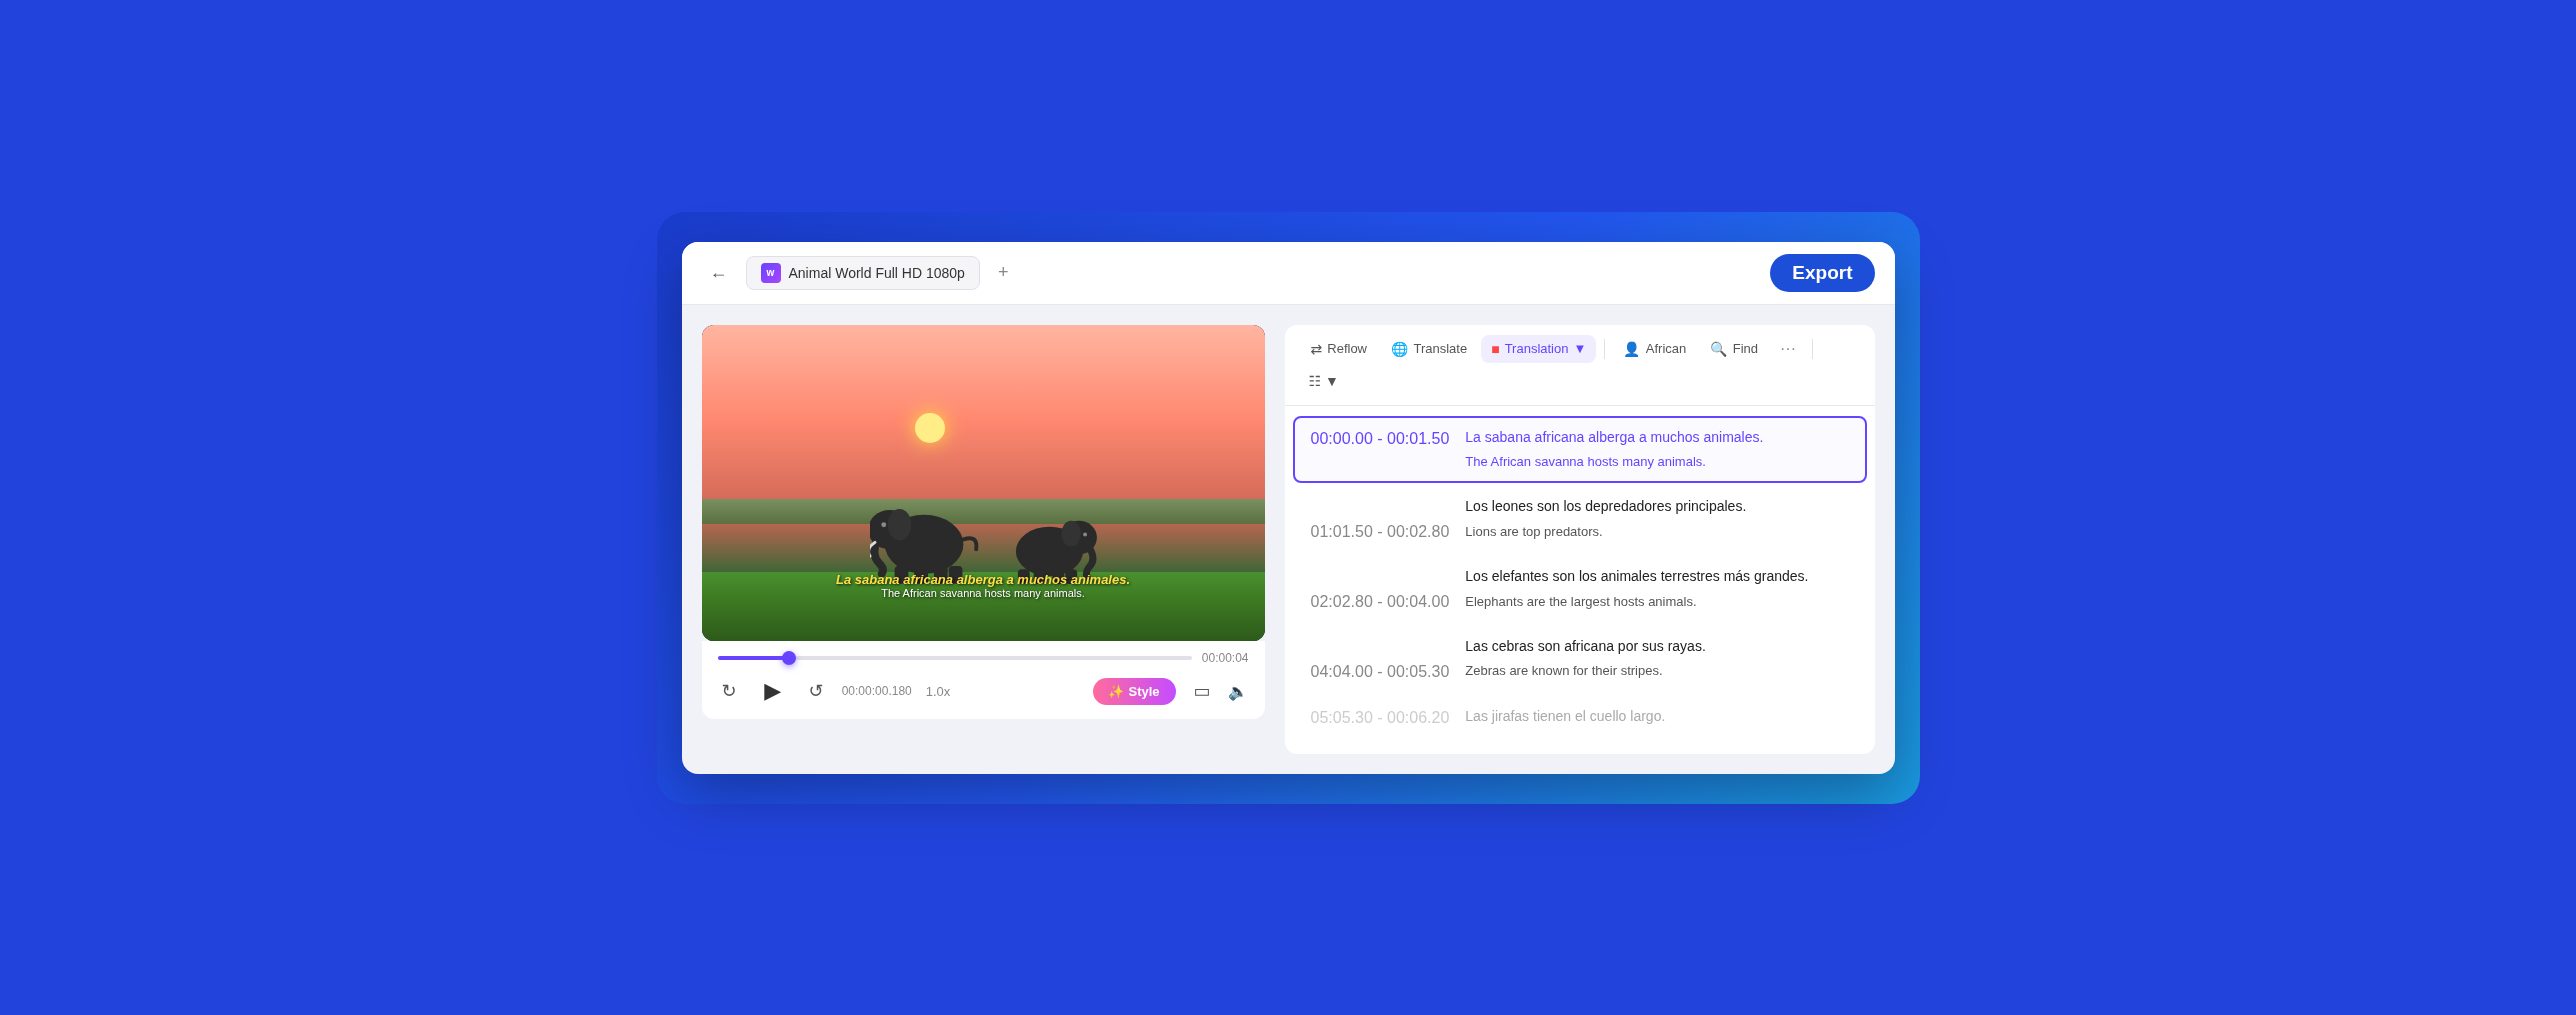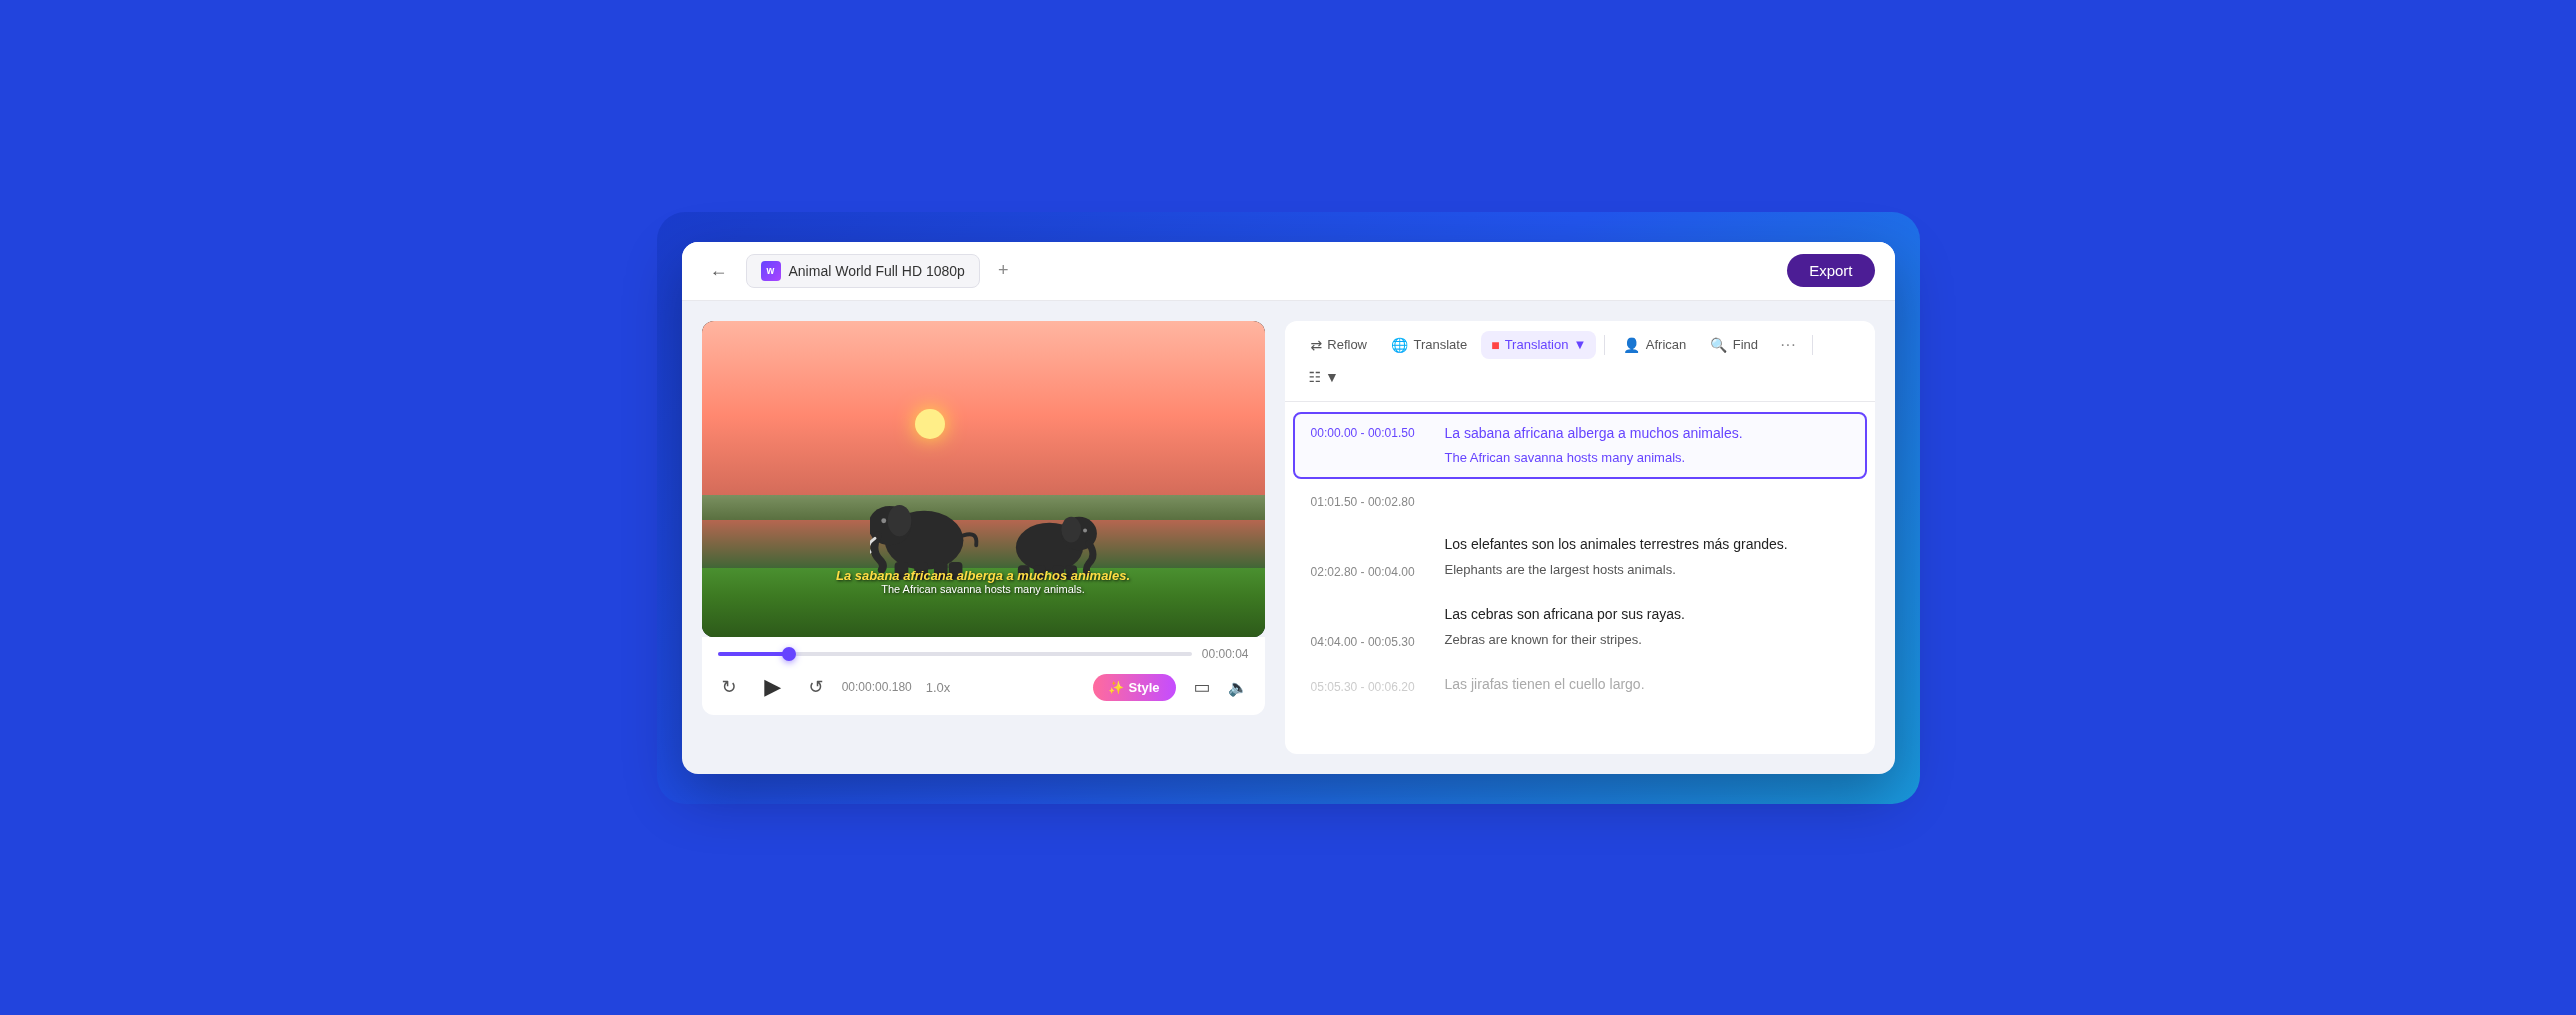--- a/index.html
+++ b/index.html
@@ -79,27 +79,27 @@
     .add-tab-btn {
       background: none;
       border: none;
       font-size: 18px;
       color: #888;
       cursor: pointer;
       padding: 4px 8px;
     }
     .export-btn {
       margin-left: auto;
-      background: #4c1d95;
+      background: #1d4ed8;
       color: white;
       border: none;
       border-radius: 20px;
       padding: 8px 22px;
-      font-size: 15px;
-      font-weight: 400;
+      font-size: 19px;
+      font-weight: 700;
       cursor: pointer;
     }
     
     .main-content {
       display: flex;
       flex: 1;
       gap: 0;
       padding: 20px;
       gap: 20px;
     }
@@ -352,21 +352,21 @@
     }
     .subtitle-row.active {
       border: 2px solid #6644ff;
       background: #fafaff;
     }
     .subtitle-row.inactive {
       border: 2px solid transparent;
       align-items: flex-end;
     }
     .subtitle-time {
-      font-size: 12px;
+      font-size: 16px;
       color: #888;
       white-space: nowrap;
       min-width: 118px;
       padding-top: 2px;
     }
     .subtitle-row.active .subtitle-time {
       color: #6644ff;
     }
     .subtitle-texts {
       flex: 1;
@@ -548,20 +548,24 @@
           <div class="subtitle-row active">
             <span class="subtitle-time">00:00.00 - 00:01.50</span>
             <div class="subtitle-texts">
               <div class="subtitle-original">La sabana africana alberga a muchos animales.</div>
               <div class="subtitle-translated">The African savanna hosts many animals.</div>
             </div>
           </div>
 
           <div class="subtitle-row inactive">
             <span class="subtitle-time">01:01.50 - 00:02.80</span>
+            <div class="subtitle-texts">
+              <div class="subtitle-original">Los leones son los depredadores principales.</div>
+              <div class="subtitle-translated">Lions are top predators.</div>
+            </div>
           </div>
 
           <div class="subtitle-row inactive">
             <span class="subtitle-time">02:02.80 - 00:04.00</span>
             <div class="subtitle-texts">
               <div class="subtitle-original">Los elefantes son los animales terrestres más grandes.</div>
               <div class="subtitle-translated">Elephants are the largest hosts animals.</div>
             </div>
           </div>
 

